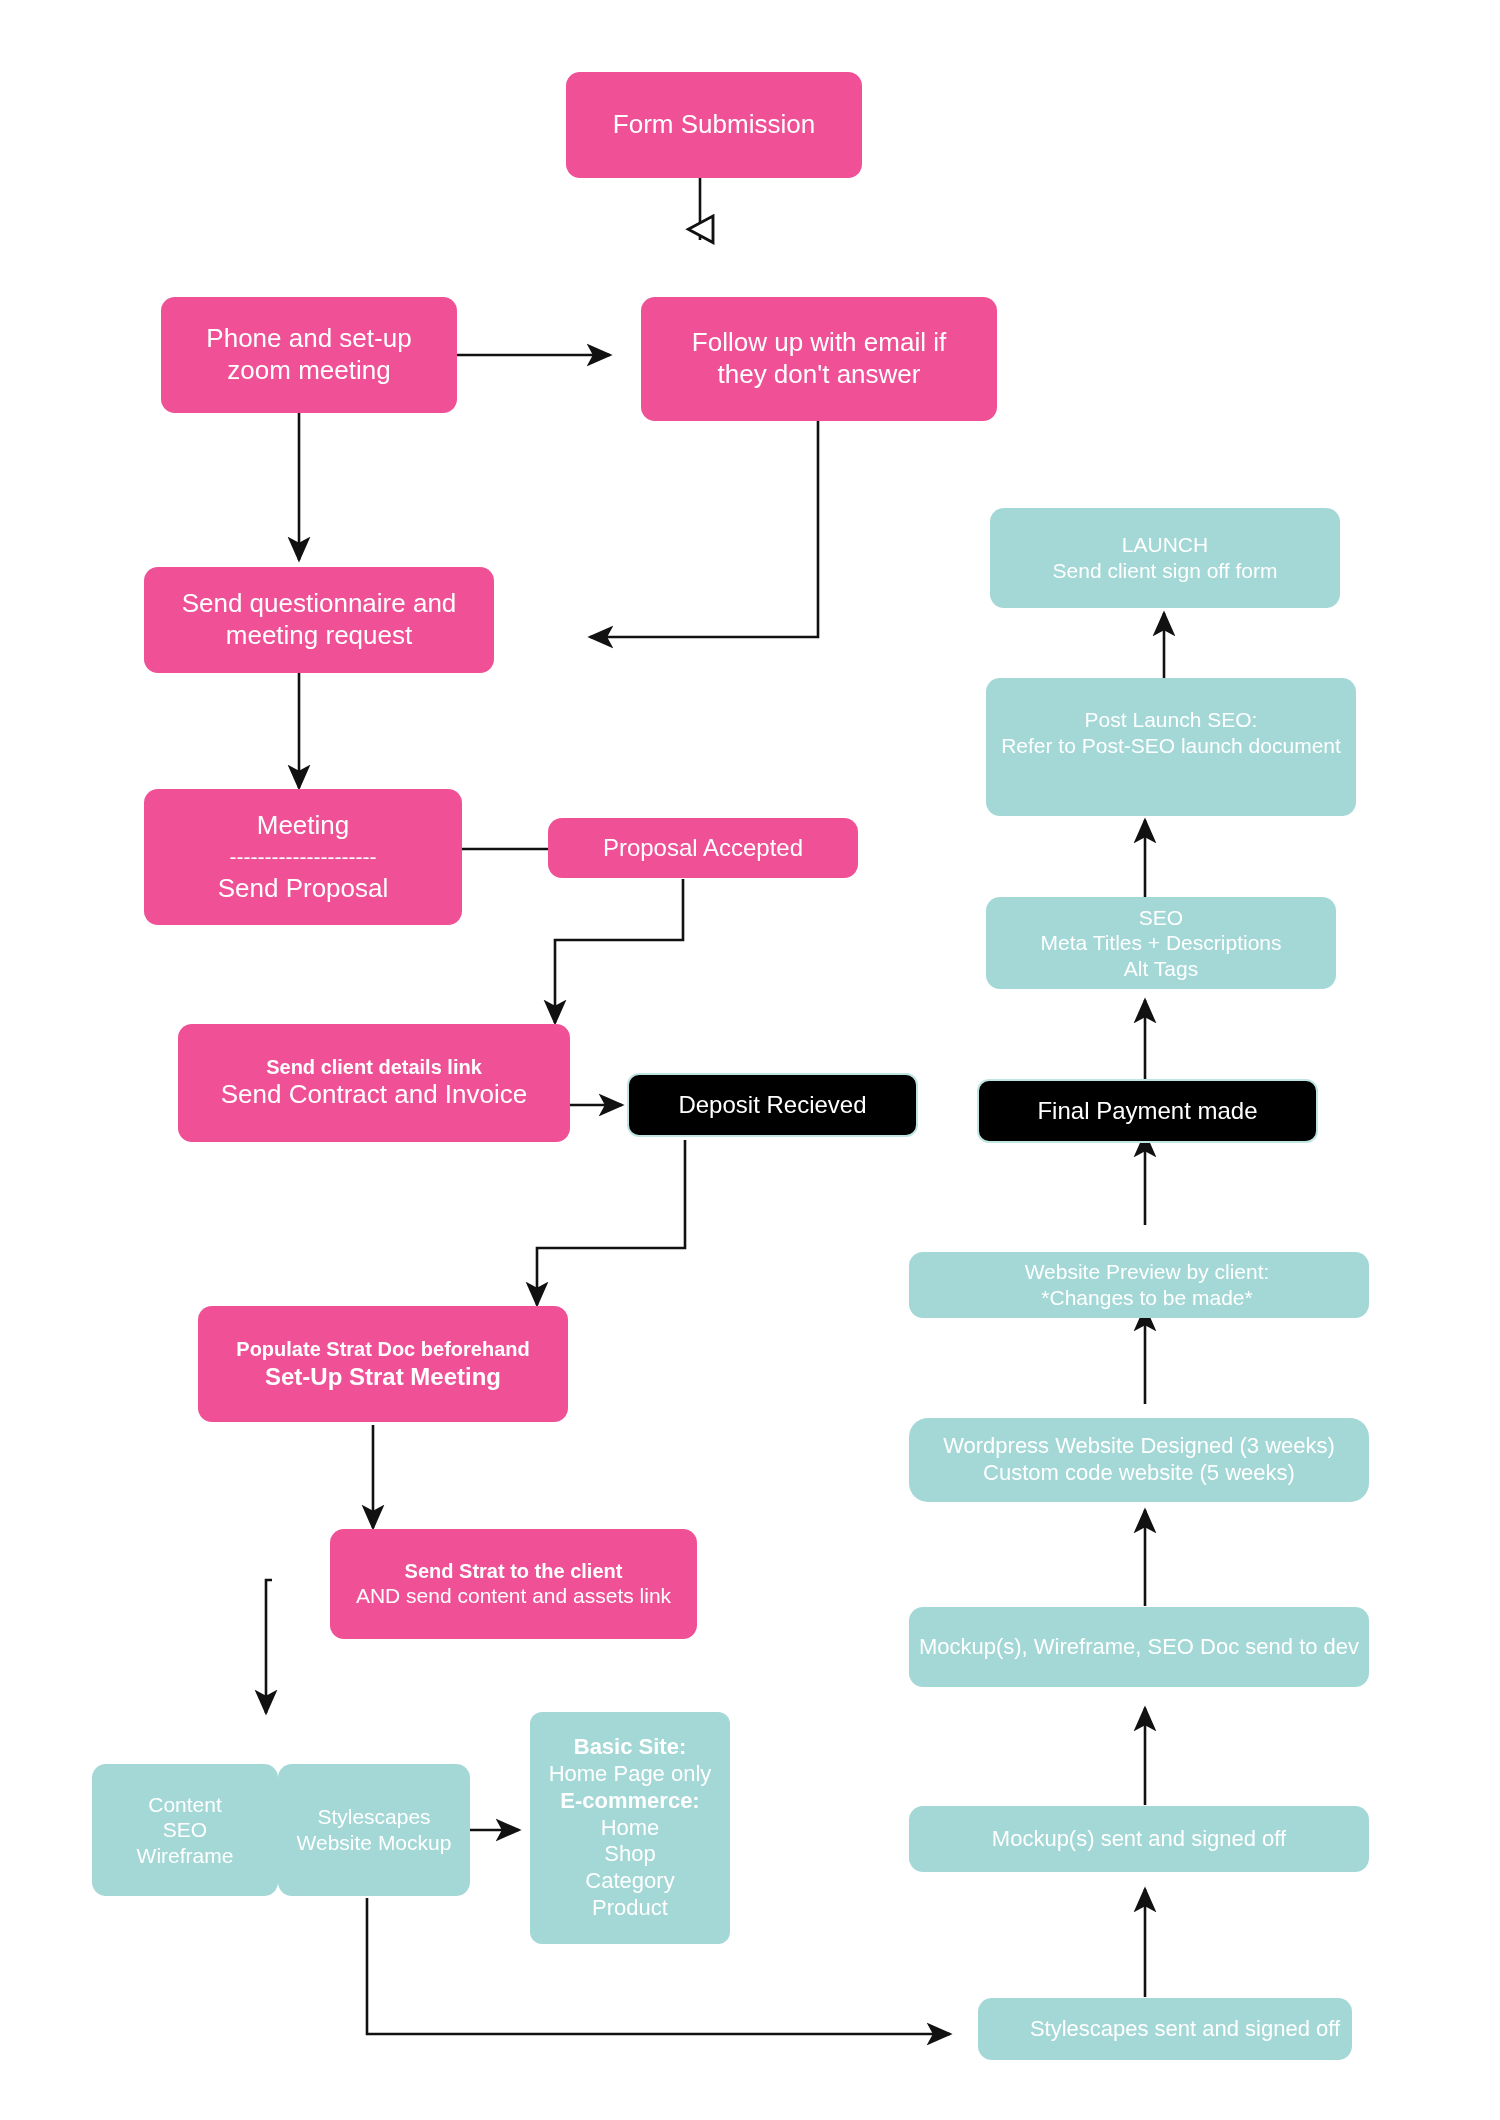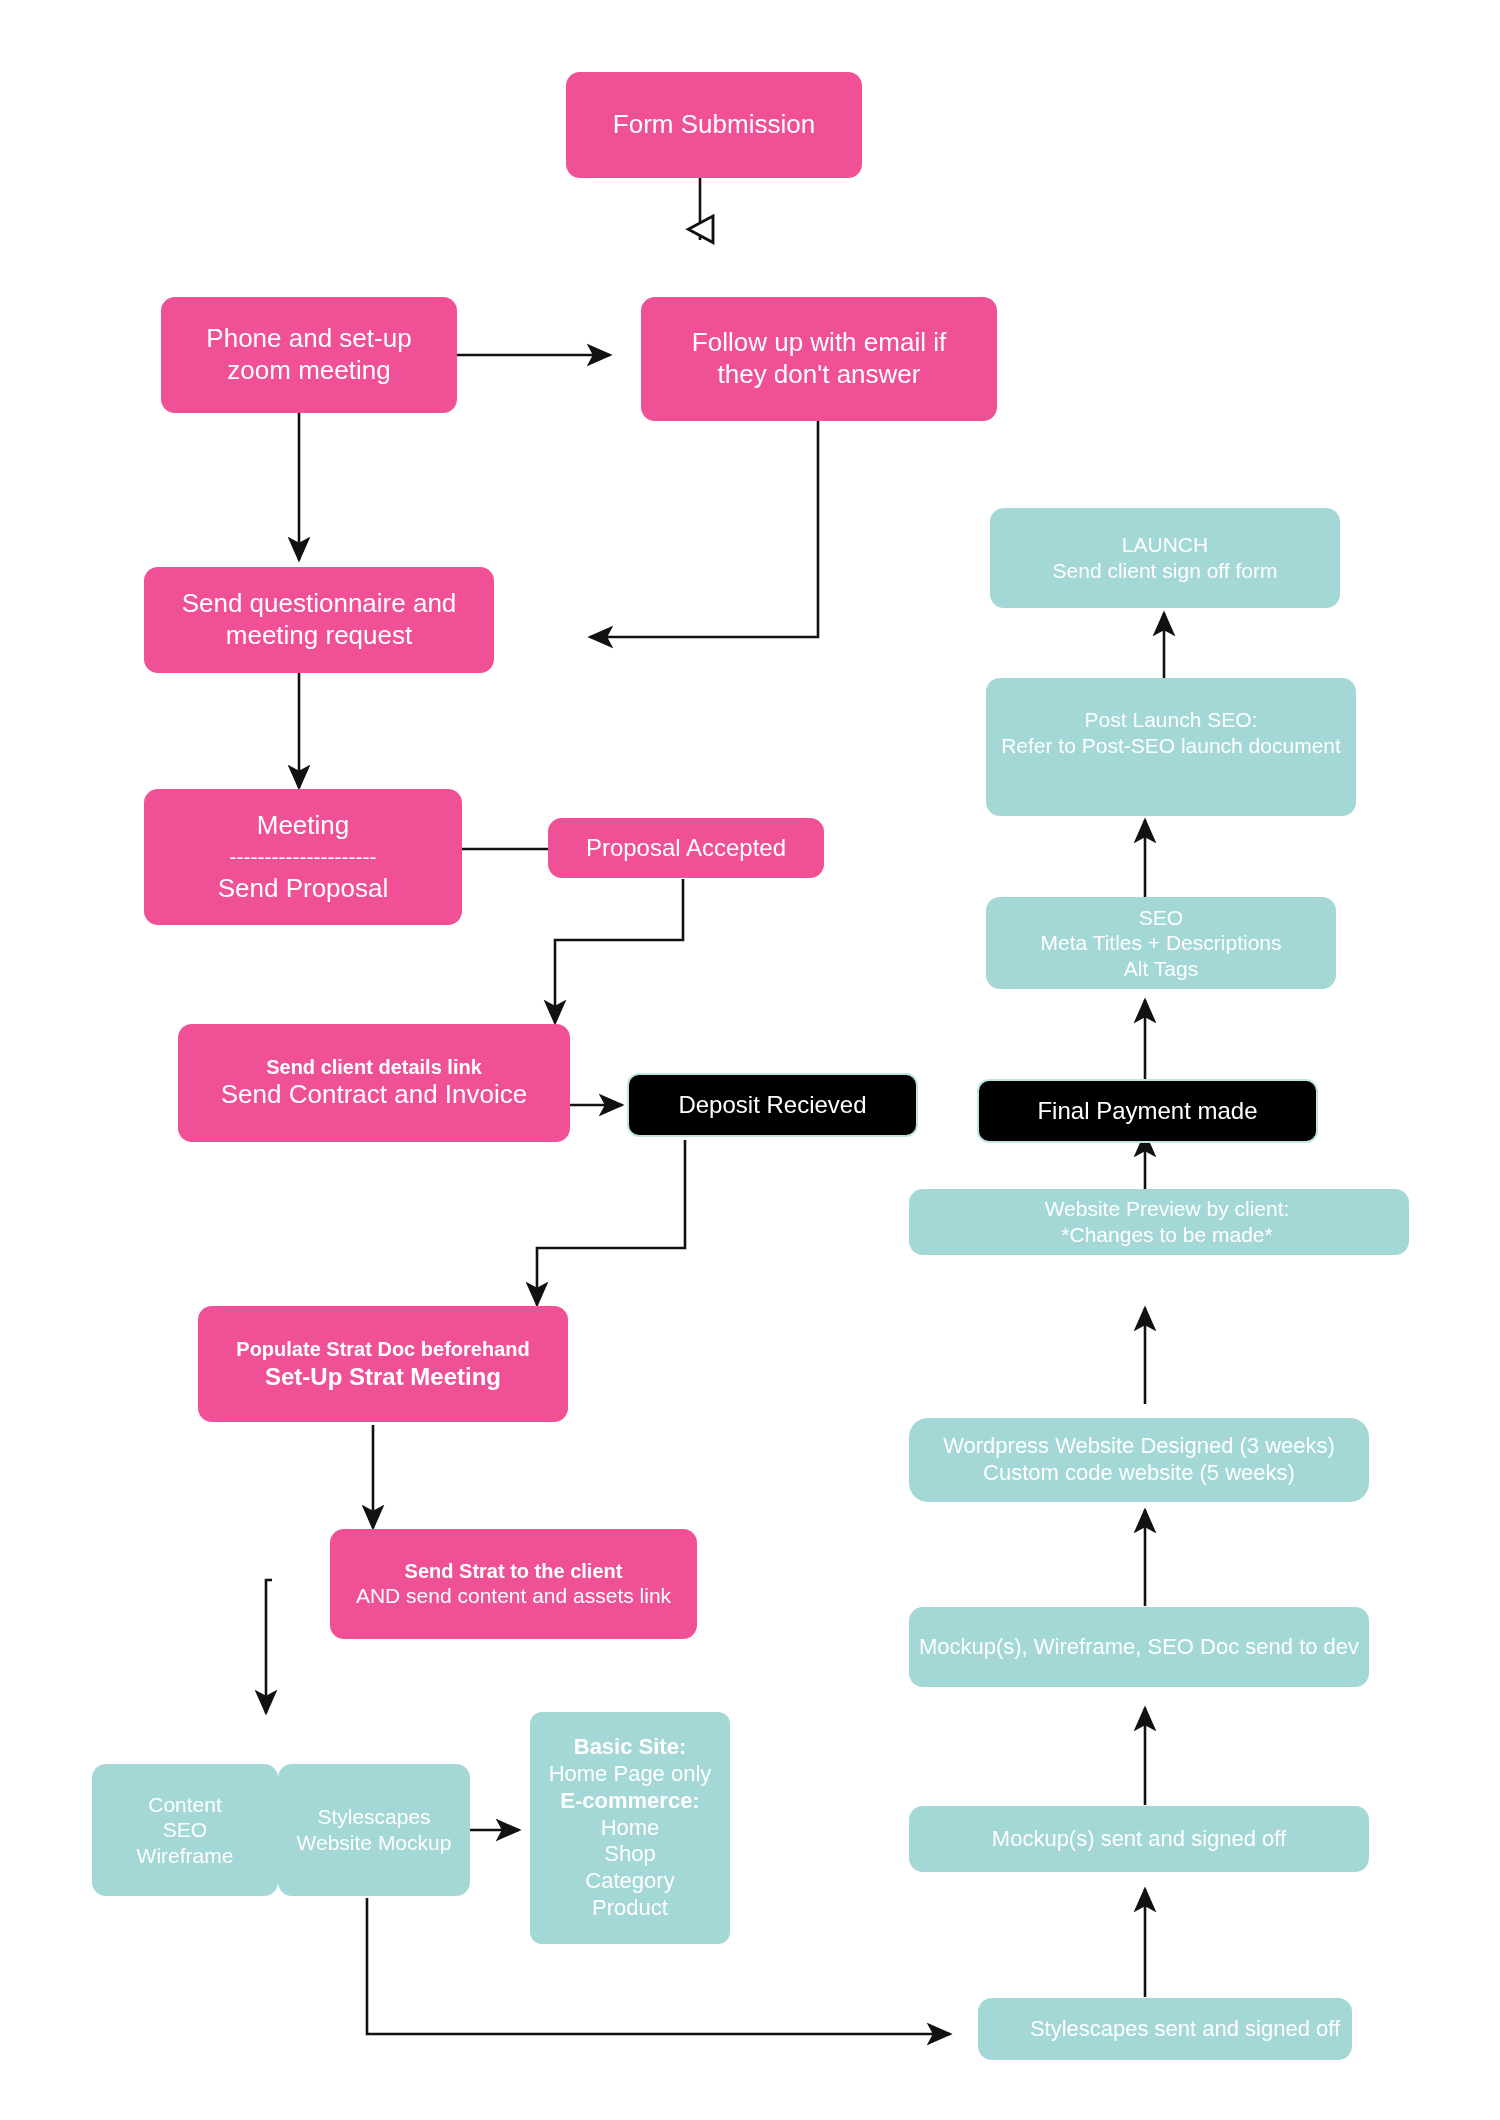--- a/index.html
+++ b/index.html
@@ -143,21 +143,21 @@
   </div>
 
   <div class="node pink fs-26" style="left:134px; top:789px; width:318px; height:136px;">
     <span class="stack">
       <span class="stack">Meeting</span>
       <span class="dashrule">---------------------</span>
       <span class="stack">Send Proposal</span>
     </span>
   </div>
 
-  <div class="node pink fs-24" style="left:538px; top:818px; width:276px; height:60px;">
+  <div class="node pink fs-24" style="left:538px; top:818px; width:310px; height:60px;">
     <span>Proposal Accepted</span>
   </div>
 
   <div class="node pink" style="left:168px; top:1024px; width:392px; height:118px;">
     <span class="stack">
       <span class="stack bold fs-20">Send client details link</span>
       <span class="stack fs-26">Send Contract and Invoice</span>
     </span>
   </div>
 
@@ -218,21 +218,21 @@
     <span>Mockup(s), Wireframe, SEO Doc send to dev</span>
   </div>
 
   <div class="node teal fs-22" style="left:903px; top:1418px; width:460px; height:84px;border-radius:19px;">
     <span class="stack">
       <span class="stack">Wordpress Website Designed (3 weeks)</span>
       <span class="stack">Custom code website (5 weeks)</span>
     </span>
   </div>
 
-  <div class="node teal fs-21" style="left:903px; top:1189px; width:500px; height:66px;padding-left:24px;">
+  <div class="node teal fs-21" style="left:903px; top:1252px; width:460px; height:66px;padding-left:24px;">
     <span class="stack">
       <span class="stack">Website Preview by client:</span>
       <span class="stack">*Changes to be made*</span>
     </span>
   </div>
 
   <div class="node black fs-24" style="left:977px; top:1079px; width:341px; height:64px;">
     <span>Final Payment made</span>
   </div>
 

